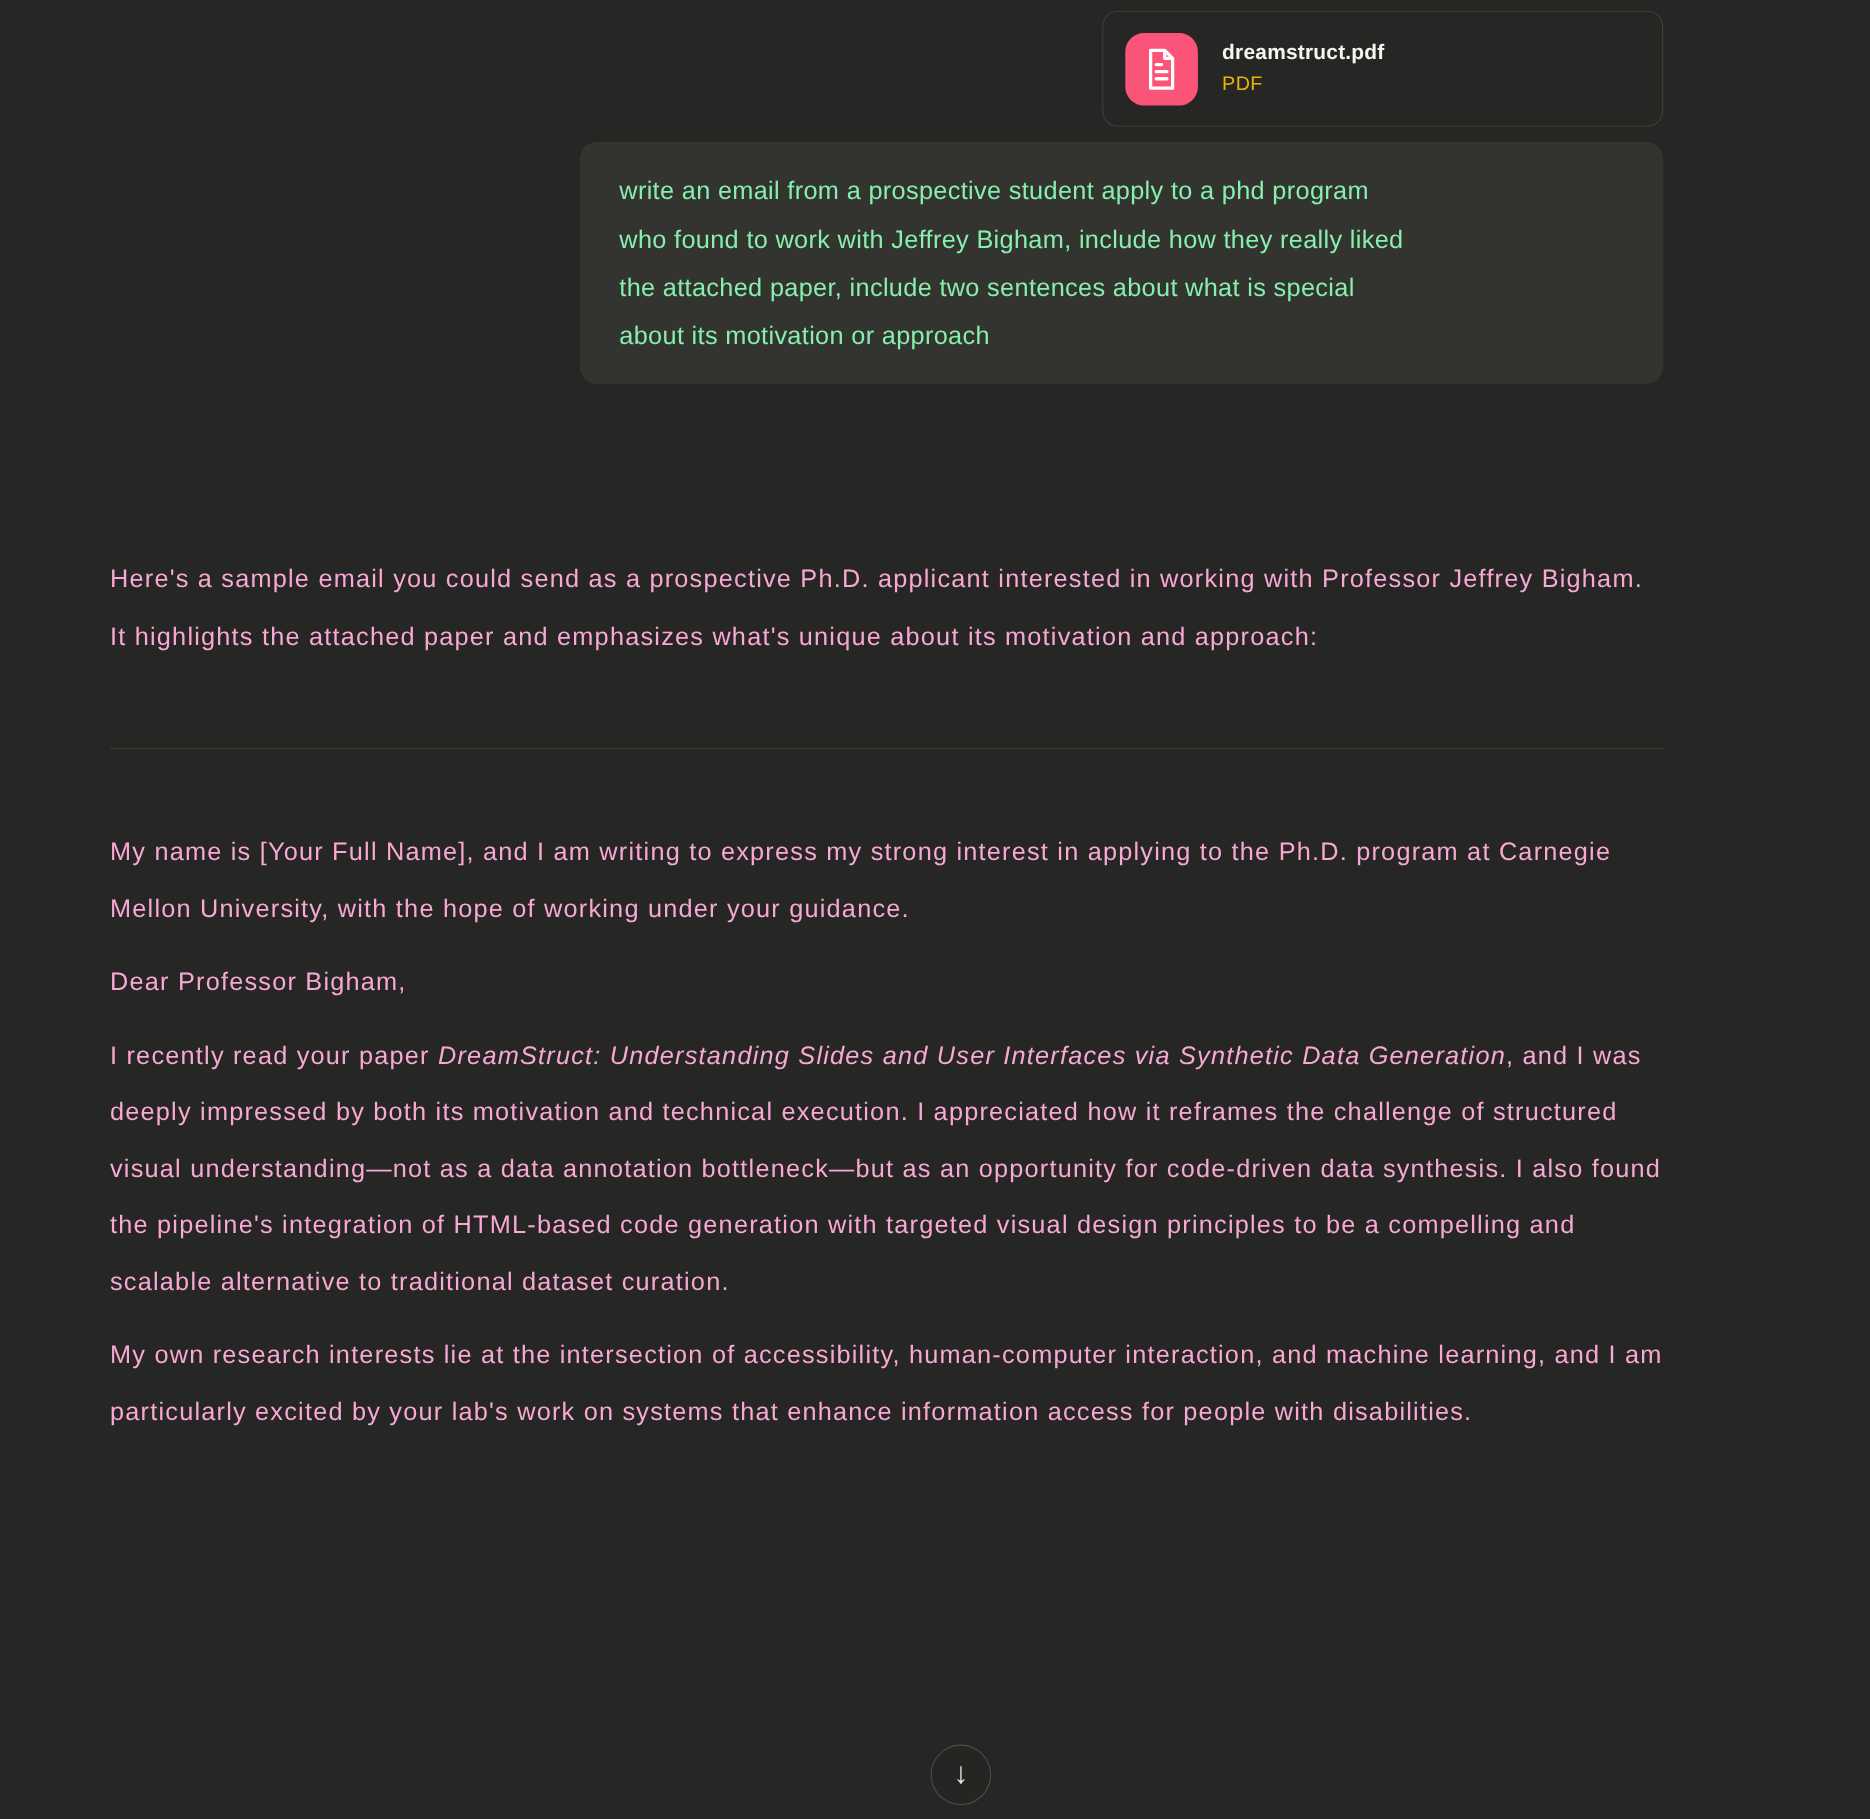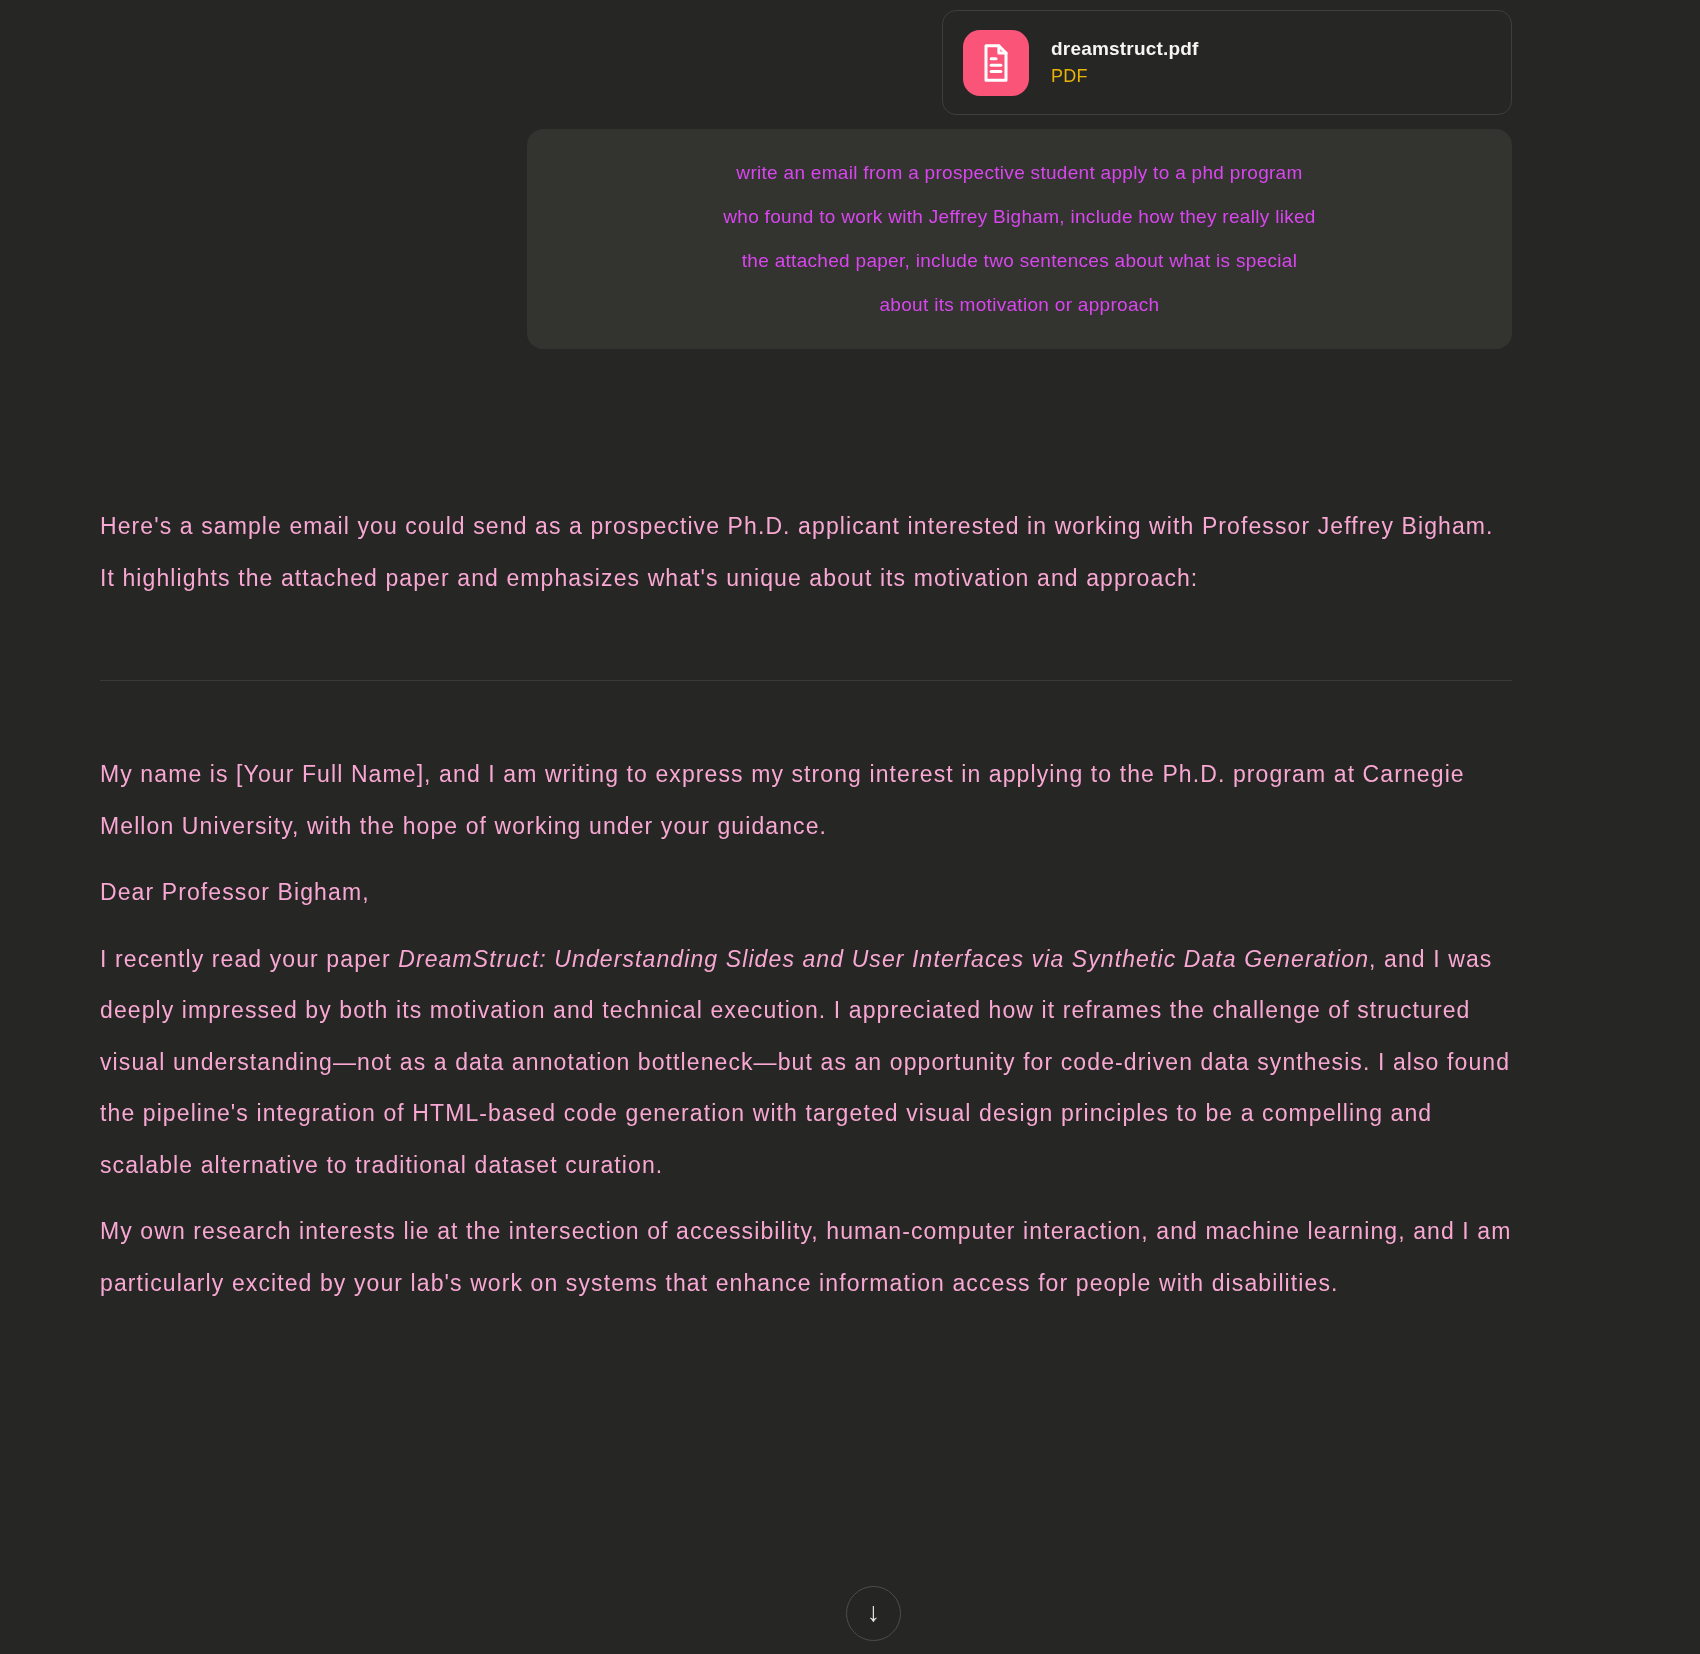--- a/index.html
+++ b/index.html
@@ -13,21 +13,21 @@
   }
   .chat {
     position: relative;
     width: 1412px;
     margin-left: 100px;
     padding-top: 10px;
   }
   
   .attachment-card {
     margin-left: auto;
-    width: 570px;
+    width: 510px;
     height: 105px;
     border: 1px solid #3e3e3b;
     border-radius: 14px;
     display: flex;
     align-items: center;
     gap: 22px;
     padding: 0 20px;
     cursor: pointer;
     background: transparent;
   }
@@ -45,25 +45,24 @@
   .attachment-title { font-size: 19px; font-weight: 700; color: #f6f5f2; letter-spacing: 0.2px; }
   .attachment-sub { font-size: 18px; color: #eab308; letter-spacing: 0.3px; }
   
   .user-bubble {
     margin-top: 14px;
     margin-left: auto;
     width: 985px;
     background: #333330;
     border-radius: 16px;
     padding: 22px 36px;
-    font-size: 19px;
+    font-size: 23px;
     line-height: 44px;
-    color: #d946ef;
+    color: #86efac;
     letter-spacing: 0.3px;
-    text-align: center;
   }
   .user-bubble .msg-line { display: block; }
   
   .response {
     margin-top: 152px;
     width: 1412px;
     font-size: 23px;
     line-height: 51.5px;
     letter-spacing: 1.1px;
     color: #f9a8d4;

